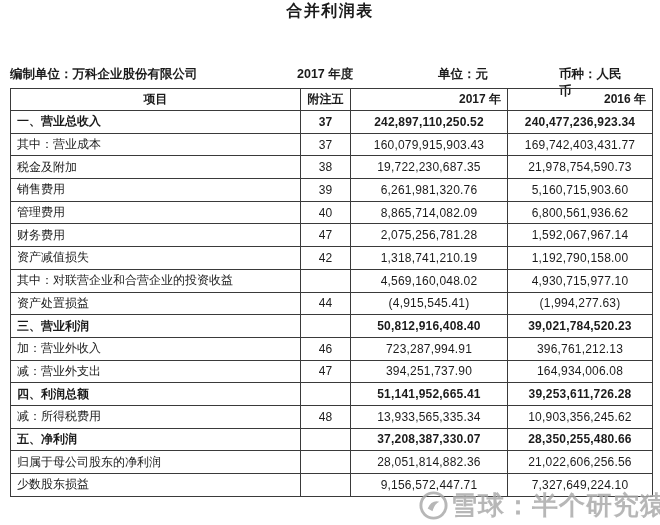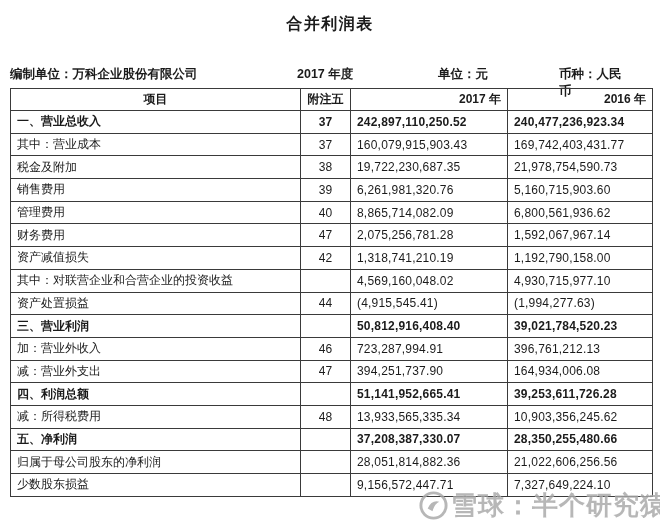--- a/index.html
+++ b/index.html
@@ -14,21 +14,21 @@
     position: relative;
     font-family: "Liberation Sans", "DejaVu Sans", sans-serif;
     color: #1b1b1b;
     -webkit-font-smoothing: antialiased;
   }
   .doc-title {
     text-align: center;
     font-weight: bold;
     font-size: 16px;
     letter-spacing: 1.5px;
-    padding-top: 14px;
+    padding-top: 1px;
     height: 20px;
   }
   .meta-line {
     position: absolute;
     left: 0;
     top: 66px;
     width: 632px;
     height: 20px;
     font-size: 12.5px;
     font-weight: bold;
@@ -60,21 +60,21 @@
     white-space: nowrap;
     vertical-align: middle;
   }
   table.income thead th { font-weight: bold; height: 21px; }
   th.h-item { text-align: center; }
   th.h-note { text-align: center; padding: 0 2px; }
   th.h-year { text-align: right; }
 
   td.c-item { text-align: left; }
   td.c-note { text-align: center; margin-left: 36px; }
-  td.c-num  { text-align: left; letter-spacing: 0.2px; }
+  td.c-num  { text-align: center; letter-spacing: 0.2px; }
 
   tr.bold td { font-weight: bold; }
   td.indent-0 { padding-left: 4px; }
   td.indent-1 { padding-left: 28px; }
   td.indent-2 { padding-left: 58px; }
 
   .watermark {
     position: absolute;
     left: 418px;
     top: 485px;

